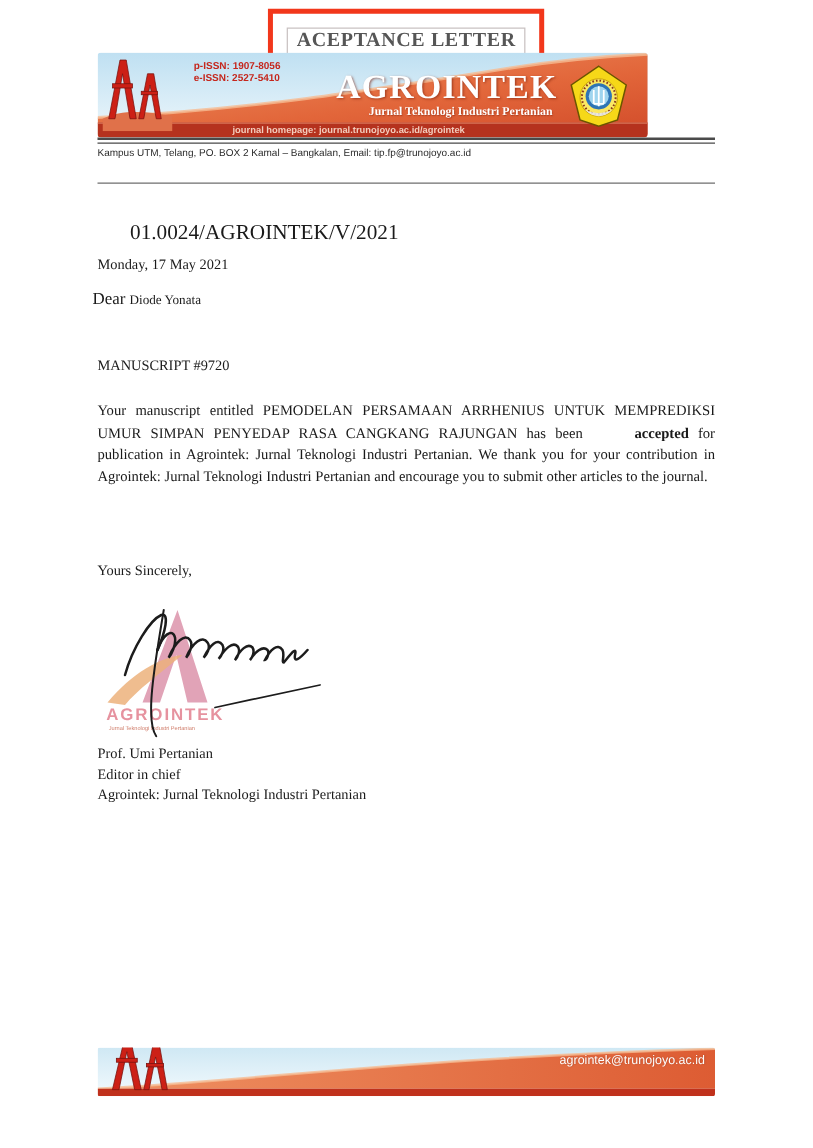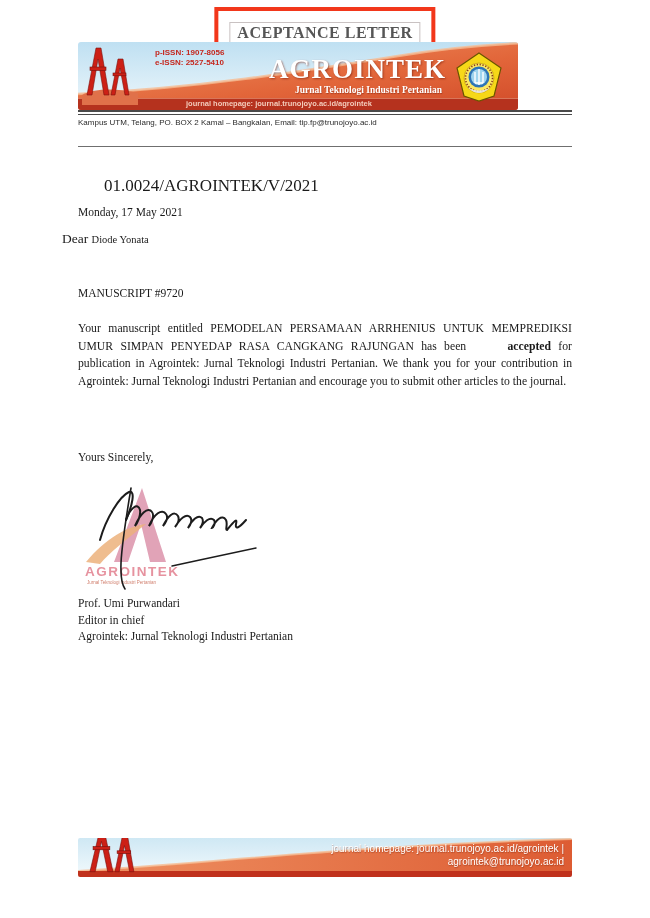--- a/index.html
+++ b/index.html
@@ -53,21 +53,21 @@
   .address{
     position:absolute;left:78px;top:117px;width:494px;
     font-family:"Liberation Sans", sans-serif;font-size:8px;color:#2b2b2b;line-height:11.5px;
   }
   .thin-rule{
     position:absolute;left:78px;top:146px;width:494px;border-top:1px solid #6f6f6f;
   }
   
   .ref-number{position:absolute;left:64px;top:176px;font-size:17px;margin-left:40px;}
   .letter-date{position:absolute;left:78px;top:206px;font-size:11.5px;}
-  .salutation{position:absolute;left:62px;top:231px;font-size:13.5px;}
+  .salutation{position:absolute;left:74px;top:231px;font-size:13.5px;}
   .salutation .recipient{font-size:10.5px;}
   .manuscript-heading{
     position:absolute;left:78px;top:287px;width:494px;font-size:11.5px;
   }
   .body-paragraph{
     position:absolute;left:78px;top:320px;width:494px;font-size:11.7px;
     line-height:17.5px;text-align:justify;
   }
   .body-paragraph .bold{font-weight:bold;margin-left:34px;}
   .closing{position:absolute;left:78px;top:451px;font-size:11.5px;}
@@ -178,21 +178,21 @@
       <g fill="none" stroke="#1c1c1c" stroke-width="2" stroke-linecap="round">
         <path d="M16,74 C22,52 36,30 45,26 C52,24 48,40 42,54"></path>
         <path d="M47,22 C42,52 36,88 37,104 C37,114 39,120 41,123" stroke-width="1.6"></path>
         <path d="M42,54 C46,42 54,36 56,44 C57,50 53,58 51,60 C56,48 64,40 68,46 C71,50 67,58 65,60 C70,48 78,42 82,48 C85,52 81,58 79,60 C84,50 90,44 94,50 C96,54 93,59 91,61 C96,53 102,47 106,51 C109,54 106,60 104,62 C108,54 114,48 118,52 C120,55 118,60 116,62 C120,56 126,50 130,54 C132,57 129,62 128,62 C132,54 138,48 142,54 C144,58 141,64 143,64 C148,58 154,50 152,58 C151,64 155,62 162,54"></path>
         <path d="M88,100 C116,94 148,87 172,82" stroke-width="1.4"></path>
       </g>
     </svg>
   </div>
 
   <div class="signer">
-    <div>Prof. Umi Purwandari</div>
+    <div>Prof. Umi Pertanian</div>
     <div>Editor in chief</div>
     <div> Agrointek: Jurnal Teknologi Industri Pertanian</div>
   </div>
 
   <div class="footer-banner">
     <svg class="bg" width="494" height="39" viewBox="0 0 494 39">
       <defs>
         <linearGradient id="fsky" x1="0" y1="0" x2="0" y2="1">
           <stop offset="0" stop-color="#cfe8f4"></stop>
             <stop offset="1" stop-color="#f3fafd"></stop>
@@ -209,18 +209,17 @@
     </svg>
     <svg class="footer-bridge" width="60" height="46" viewBox="0 0 56 44">
       <g fill="#cc2016" stroke="#7a120e" stroke-width="0.6">
         <path d="M14,0 L5,38 L10,38 L16,9 L22,38 L27,38 L19,0 Z"></path>
         <rect x="8" y="14" width="16" height="3"></rect>
         <path d="M36,4 L29,38 L33,38 L38,13 L43,38 L47,38 L41,4 Z"></path>
         <rect x="31" y="18" width="13" height="2.6"></rect>
       </g>
     </svg>
     <div class="footer-text">
-      <div>journal homepage: journal.trunojoyo.ac.id/agrointek |</div>
       <div>agrointek@trunojoyo.ac.id</div>
     </div>
   </div>
 
 </div>
 
 </body></html>

